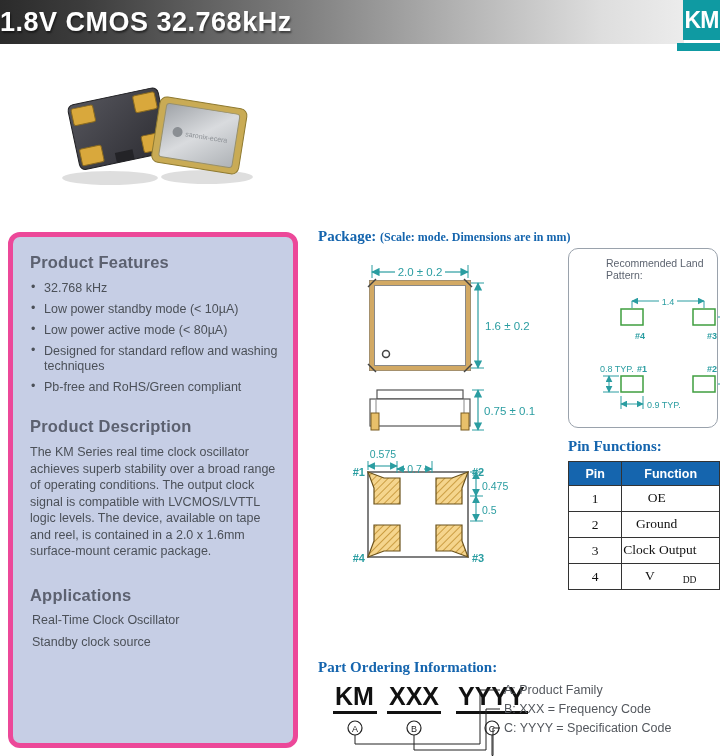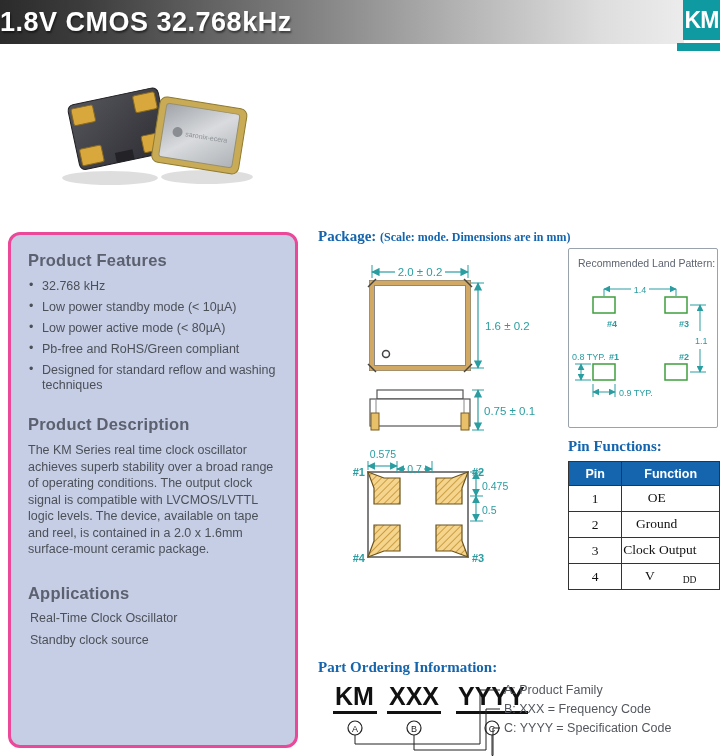--- a/index.html
+++ b/index.html
@@ -14,38 +14,38 @@
   .km-box{position:absolute;left:683px;top:0;width:37px;height:40px;background:#0f9aa2;
        display:flex;align-items:center;justify-content:center;color:#fff;font-weight:bold;
        font-size:23px;letter-spacing:-1px;}
   .km-strip{position:absolute;left:677px;top:43px;width:43px;height:8px;background:#0f9aa2;}
   
   .photos{position:absolute;left:55px;top:80px;width:210px;height:112px;}
   .caption{position:absolute;left:50px;top:190px;width:215px;text-align:center;
        color:#55595f;font-size:13.5px;}
   
   .panel{position:absolute;left:8px;top:232px;width:290px;height:516px;background:#c6cee5;
-       border:3px solid #ec4899;border-radius:12px;box-sizing:border-box;
+       border:5px solid #ec4899;border-radius:12px;box-sizing:border-box;
        padding:16px 14px 0 17px;color:#4b5058;}
   .panel h2{margin:0;font-size:16.5px;font-weight:bold;color:#5c6170;letter-spacing:.2px;}
   .feat-list{list-style:none;margin:9px 0 0 0;padding:0;font-size:12.5px;line-height:15px;}
   .feat-list li{position:relative;padding-left:14px;margin-bottom:6px;}
   .feat-list li::before{content:"•";position:absolute;left:1px;top:-1px;color:#4b5058;}
   .desc-h{margin-top:22px !important;}
   .desc-p{margin:8px 0 0 0;font-size:12.5px;line-height:16.5px;}
   .apps-h{margin-top:26px !important;}
   .apps-list{list-style:none;margin:8px 0 0 2px;padding:0;font-size:12.5px;}
   .apps-list li{margin-bottom:8px;}
   
   .blue-h{position:absolute;color:#1565ae;font-family:"Liberation Serif",serif;
        font-weight:bold;font-size:15px;}
   .blue-h .note{font-size:12px;}
   
   .land-box{position:absolute;left:568px;top:248px;width:150px;height:180px;background:#fff;
-       border:1.5px solid #9aa2ac;border-radius:2px;box-sizing:border-box;}
+       border:1.5px solid #9aa2ac;border-radius:10px;box-sizing:border-box;padding-left:28px;}
   .land-title{color:#5d6470;font-size:10.5px;padding:8px 0 0 9px;}
   
   .pin-table{position:absolute;left:568px;top:461px;border-collapse:collapse;}
   .pin-table th{background:#1565ae;color:#fff;font-size:12.5px;font-weight:bold;
        border:1px solid #333;height:21px;}
   .pin-table td{border:1px solid #333;text-align:center;height:23px;
        font-family:"Liberation Serif",serif;font-size:13.5px;color:#111;}
   .pin-table .c1{width:52px;}
   .pin-table .c2{width:96px;}
   .pin-table sub{font-size:9.5px;margin-left:28px;}
@@ -94,22 +94,22 @@
       <text x="30" y="36" font-size="7" fill="#8b8f94">saronix-ecera</text>
     </g>
   </svg>
 
   <div class="panel">
     <h2>Product Features</h2>
     <ul class="feat-list">
       <li>32.768 kHz</li>
       <li>Low power standby mode (&lt; 10µA)</li>
       <li>Low power active mode (&lt; 80µA)</li>
+      <li>Designed for standard reflow and washing techniques</li>
       <li>Pb-free and RoHS/Green compliant</li>
-      <li>Designed for standard reflow and washing techniques</li>
     </ul>
     <h2 class="desc-h">Product Description</h2>
     <p class="desc-p">The KM Series real time clock oscillator achieves superb stability over a broad range of operating conditions. The output clock signal is compatible with LVCMOS/LVTTL logic levels.  The device, available on tape and reel, is contained in a 2.0 x 1.6mm surface-mount ceramic package.</p>
     <h2 class="apps-h">Applications</h2>
     <ul class="apps-list">
       <li>Real-Time Clock Oscillator</li>
       <li>Standby clock source</li>
     </ul>
   </div>
 

